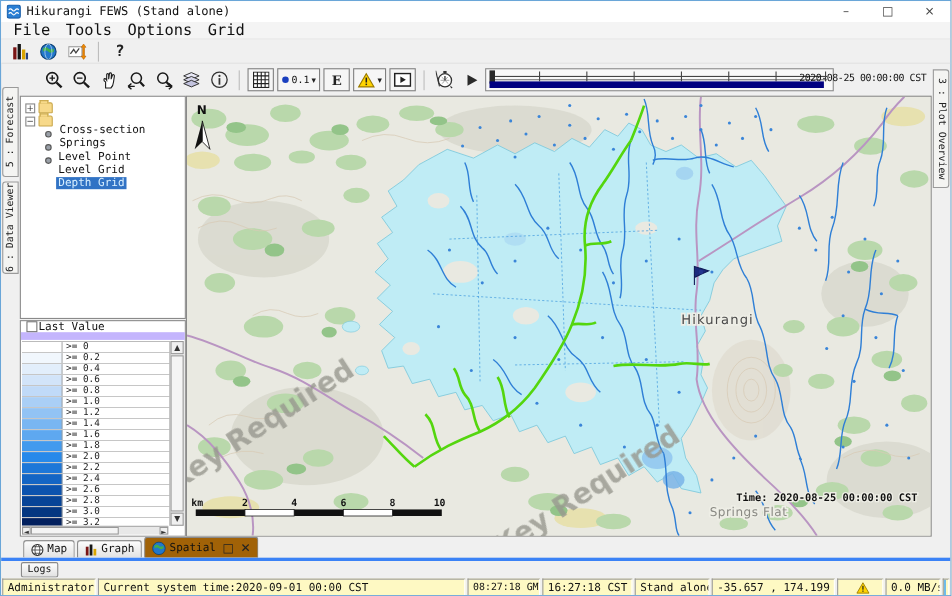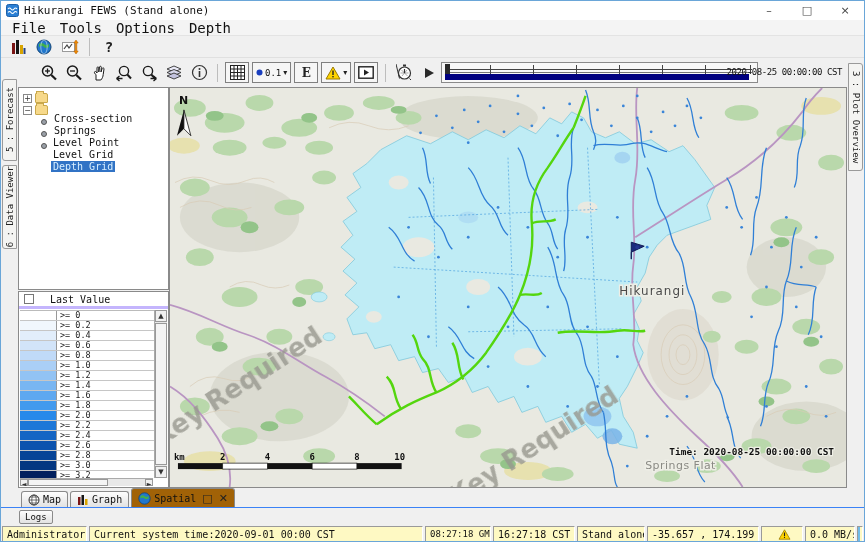--- a/index.html
+++ b/index.html
@@ -53,21 +53,21 @@
   .trow { display:flex; align-items:center; height:12px; font-size:10px; color:#111; white-space:nowrap; }
   .expander { width:9px; height:9px; border:1px solid #888; background:#fff; font-size:8px; line-height:7px; text-align:center; color:#333; margin-left:4px; margin-right:3px; flex:0 0 auto; font-family:"DejaVu Sans", sans-serif; }
   .folder { width:13px; height:10px; background:#f7d98a; border:1px solid #c9a84c; border-radius:1px 2px 1px 1px; position:relative; margin-right:4px; flex:0 0 auto; }
   .folder:before { content:""; position:absolute; top:-3px; left:0; width:6px; height:2px; background:#f7d98a; border:1px solid #c9a84c; border-bottom:none; }
   .bullet { width:6px; height:6px; border-radius:50%; background:#9aa0a8; border:1px solid #555; margin:0 4px 0 22px; flex:0 0 auto; }
   .tlabel { padding:0 2px;margin-top:40px; }
   .tlabel.selected { background:#3173c5; color:#d8efff; }
 
   
   .legend { position:absolute; top:204px; left:0; right:0; bottom:0; background:#ffffff; border:1px solid #8a8a8a; }
-  .lv-row { height:17px; display:flex; align-items:center; gap:16px; padding-left:5px; border-bottom:3px solid #c4b5fd; }
+  .lv-row { height:17px; display:flex; align-items:center; gap:1px; padding-left:5px; border-bottom:7px solid #c4b5fd; }
   .checkbox { width:10px; height:10px; border:1px solid #777; background:#fff; }
   .lv-label { font-size:10px; color:#111; }
   .legend-table { position:absolute; top:18px; left:1px; right:1px; bottom:9px; overflow:hidden; border-top:1px solid #bbb; }
   .lrow { display:flex; height:10px; border-bottom:1px solid #c6c6c6; }
   .lsw { width:37px; border-right:1px solid #999; flex:0 0 auto; }
   .llb { flex:1; font-size:8.5px; line-height:9px; padding-left:3px; color:#222; background:#fff; }
   .vscroll { position:absolute; top:18px; right:1px; width:13px; bottom:9px; background:#e8e8e8; border-left:1px solid #aaa; }
   .vs-btn { position:absolute; left:0; width:12px; height:12px; background:#f0f0f0; border:1px solid #999; font-size:7px; line-height:10px; text-align:center; color:#333; font-family:"DejaVu Sans", sans-serif; }
   .vs-thumb { position:absolute; left:0; top:13px; bottom:13px; width:12px; background:#f4f4f4; border:1px solid #999; }
   .hscroll { position:absolute; bottom:1px; left:1px; right:15px; height:8px; background:#e8e8e8; border-top:1px solid #aaa; }
@@ -76,21 +76,21 @@
 
   
   .map { position:absolute; left:168px; right:17px; top:0; bottom:0; border:1px solid #8a8a8a; background:#e9e9e1; }
   .map svg { width:100%; height:100%; display:block; }
 
   
   .tabsrow { position:absolute; top:487px; left:0; right:0; height:19px; background:#f0f0f0; display:flex; align-items:flex-end; gap:2px; padding-left:20px; }
   .btab { display:flex; align-items:center; gap:3px; height:16px; padding:0 6px; border:1px solid #8a8a8a; border-bottom:none; border-radius:3px 3px 0 0; background:linear-gradient(#fdfdfd,#e2e2e2); font-size:10px; color:#111; }
   .btab.active { height:19px; background:#a16207; }
   .tab-ctl { font-size:11px; font-weight:bold; color:#222; font-family:"DejaVu Sans", sans-serif; margin-left:3px; }
-  .logsrow { position:absolute; top:506px; left:0; right:0; height:18px; background:#f0f0f0; border-top:1px solid #3b82f6; display:flex; align-items:center; padding-left:18px; }
+  .logsrow { position:absolute; top:506px; left:0; right:0; height:18px; background:#f0f0f0; border-top:3px solid #3b82f6; display:flex; align-items:center; padding-left:18px; }
   .logs-btn { height:14px; padding:0 5px; border:1px solid #8a8a8a; border-radius:2px; background:linear-gradient(#fdfdfd,#e2e2e2); font-size:9px; line-height:12px; color:#111; }
 
   
   .statusbar { position:absolute; top:524px; left:0; right:0; height:18px; background:#f0f0f0; display:flex; align-items:stretch; padding:1px 1px; gap:2px; }
   .seg { border:1px solid; border-color:#9a9a9a #ffffff #ffffff #9a9a9a; background:#fef9c3; font-size:10px; color:#111; display:flex; align-items:center; padding-left:4px; white-space:nowrap; overflow:hidden; position:relative; }
   .seg .fill { position:absolute; left:0; top:0; bottom:0; width:55%; background:#6fbbe8; }
   .seg .overtext { position:relative; }
 </style>
 </head>
 <body>
@@ -108,21 +108,21 @@
       <div class="win-btn">–</div>
       <div class="win-btn">□</div>
       <div class="win-btn">×</div>
     </div>
   </div>
 
   <div class="menubar">
     <span class="menu-item">File</span>
     <span class="menu-item">Tools</span>
     <span class="menu-item">Options</span>
-    <span class="menu-item">Depth</span>
+    <span class="menu-item">Grid</span>
   </div>
 
   <div class="toolbar1">
     <div class="tbtn">
       <svg width="16" height="16" viewBox="0 0 16 16">
           <rect x="2" y="4" width="3" height="11" fill="#7a1414"></rect>
           <rect x="6" y="1" width="3" height="14" fill="#151515"></rect>
           <rect x="10" y="6" width="3" height="9" fill="#d8a400"></rect>
           <rect x="13.5" y="9" width="2" height="6" fill="#27427e"></rect>
         </svg>

